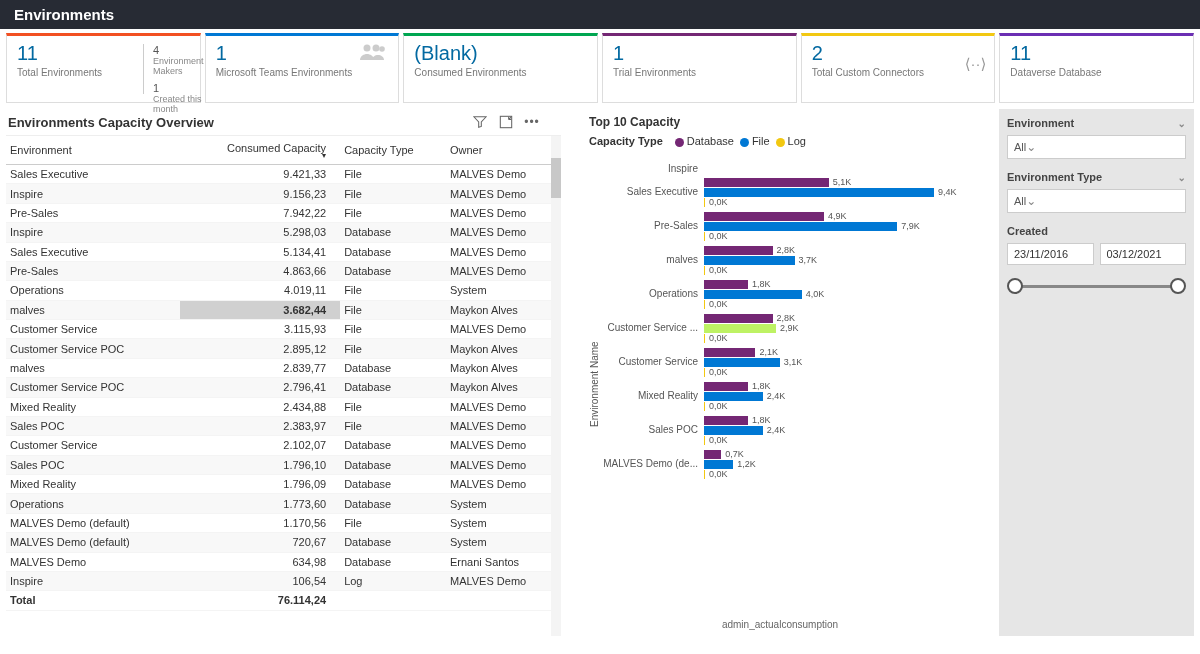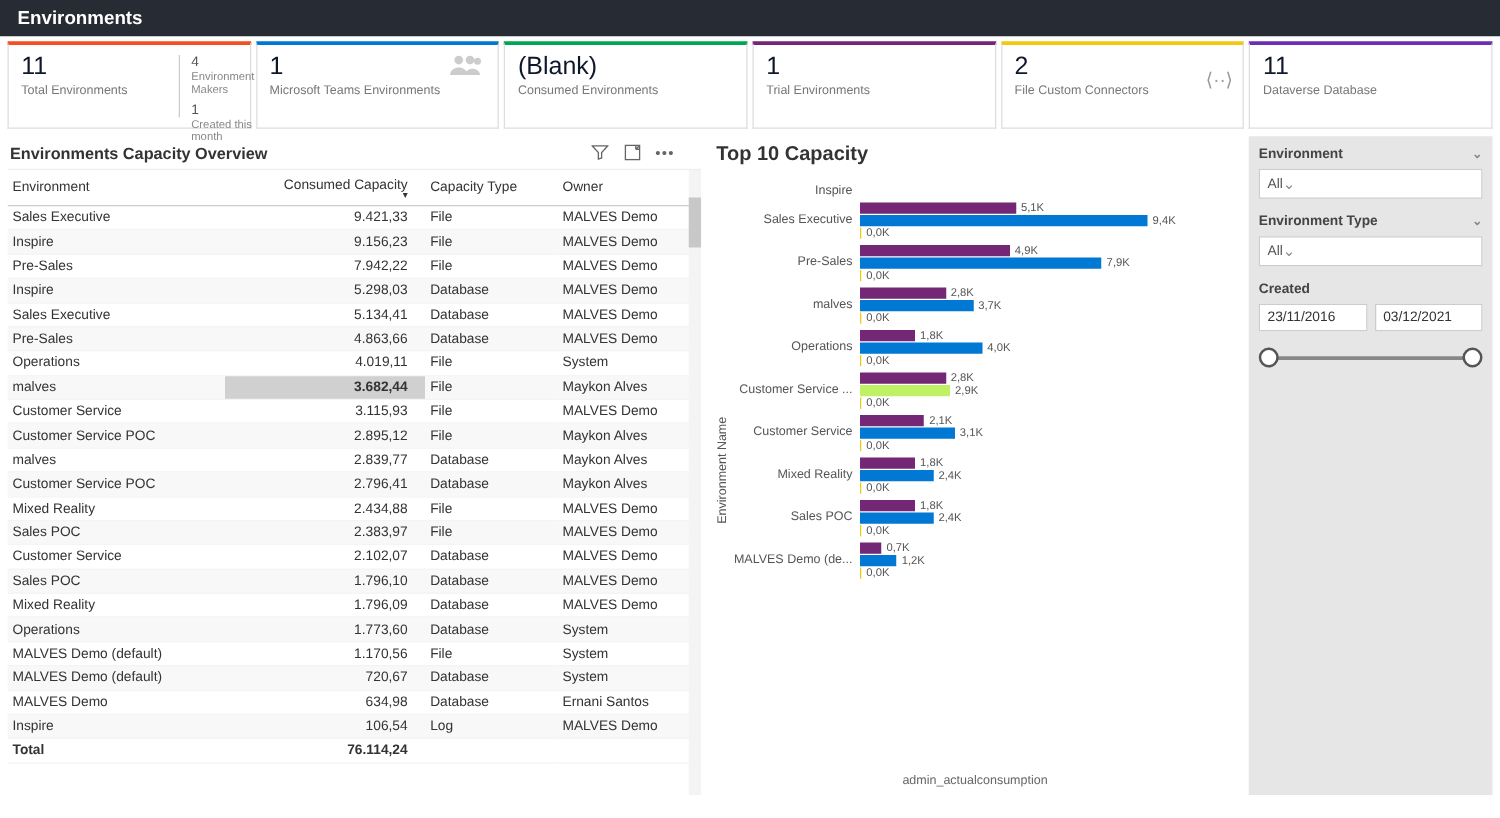--- a/index.html
+++ b/index.html
@@ -1,48 +1,48 @@
 <!DOCTYPE html>
 <html><head>
 <meta charset="utf-8">
 <style>
 * { box-sizing: border-box; margin: 0; padding: 0; }
 html, body { width: 1200px; height: 654px; font-family: "Segoe UI", Arial, sans-serif; font-size: 12px; color: #333; background: #fff; overflow: hidden; }
 .header-bar { background: #272b34; color: #fff; padding: 6px 14px; font-size: 15px; font-weight: 600; }
 .cards { display: flex; gap: 4px; padding: 4px 6px 2px 6px; }
 .card { flex: 1; border: 1px solid #ddd; border-top-width: 3px; padding: 6px 10px 8px 10px; position: relative; min-height: 70px; }
-.card .big { font-size: 20px; color: #0f172a; font-weight: 400; }
+.card .big { font-size: 20px; color: #0369a1; font-weight: 400; }
 .card .sub { font-size: 10px; color: #777; margin-top: 2px; }
 .card .divider { position: absolute; left: 136px; top: 8px; bottom: 8px; width: 1px; background: #ccc; }
 .card .side { position: absolute; left: 146px; top: 8px; }
 .card .side .pair { margin-bottom: 6px; }
 .card .side .n { font-size: 11px; color: #555; }
 .card .side .s { font-size: 9px; color: #888; }
 .icon-gray { color: #bbb; }
 .expand-icon { position: absolute; right: 8px; top: 19px; color: #999; font-size: 15px; }
-.body { display: flex; gap: 6px; padding: 4px 6px; height: 535px; }
+.body { display: flex; gap: 22px; padding: 4px 6px; height: 535px; }
 .left { flex: 0 0 555px; display: flex; flex-direction: column; }
 .left-head { display: flex; justify-content: space-between; align-items: center; padding: 4px 2px; }
 .left-title { font-weight: 600; font-size: 13px; }
 .toolbar { display: flex; gap: 8px; color: #666; padding-right: 18px; }
 .toolbar span { cursor: pointer; display: inline-flex; align-items: center; justify-content: center; width: 18px; height: 18px; }
 .table-wrap { flex: 1; overflow: hidden; position: relative; border-top: 1px solid #eee; }
 table { width: 100%; border-collapse: collapse; font-size: 11px; }
 th { text-align: left; padding: 6px 4px; font-weight: 400; color: #333; border-bottom: 1px solid #ccc; }
 th .sort-ind { font-size: 8px; color: #333; display: block; line-height: 4px; }
 td { padding: 3.2px 4px; border-bottom: 1px solid #f4f4f4; }
 tr.alt td { background: #f8f8f8; }
 tr.sel td.consumed { background: #d0d0d0; font-weight: bold; }
 .num { text-align: right; padding-right: 14px; }
 .total-row td { font-weight: 700; border-top: 1px solid #aaa; }
 .scroll-stub { position: absolute; right: 0; top: 0; bottom: 0; width: 10px; background: #f4f4f4; }
 .scroll-thumb { position: absolute; right: 0; top: 22px; width: 10px; height: 40px; background: #c8c8c8; }
 
 .mid { flex: 1; display: flex; flex-direction: column; padding: 2px 4px; }
-.mid-title { font-weight: 600; font-size: 16px; padding: 4px 2px; }
+.mid-title { font-weight: 600; font-size: 12px; padding: 4px 2px; }
 .legend { padding: 2px 2px 6px 2px; font-size: 11px; }
 .legend b { font-weight: 600; margin-right: 6px; }
 .legend .dot { display: inline-block; width: 9px; height: 9px; border-radius: 50%; margin: 0 3px 0 6px; vertical-align: middle; }
 .chart-area { flex: 1; display: flex; }
 .ylabel { writing-mode: vertical-rl; transform: rotate(180deg); font-size: 10px; color: #555; text-align: center; padding: 0 2px; }
 .bars { flex: 1; position: relative; }
 .bar-row { display: flex; align-items: flex-start; margin-bottom: 2px; }
 .bar-label { width: 102px; font-size: 10px; color: #555; text-align: right; padding-right: 6px; padding-top: 10px; white-space: nowrap; overflow: hidden; text-overflow: ellipsis; }
 .bar-set { flex: 1; position: relative; padding-top: 2px; }
 .bar { height: 9px; position: relative; margin-bottom: 1px; }
@@ -103,21 +103,21 @@
     <div class="card" style="border-top-color: rgb(0, 166, 81);">
       <div class="big">(Blank)</div>
                <div class="sub">Consumed Environments</div>
     </div>
     <div class="card" style="border-top-color: rgb(116, 39, 116);">
       <div class="big">1</div>
                <div class="sub">Trial Environments</div>
     </div>
     <div class="card" style="border-top-color: rgb(242, 200, 17);">
       <div class="big">2</div>
-               <div class="sub">File Custom Connectors</div>
+               <div class="sub">Total Custom Connectors</div>
       <span class="expand-icon">⟨··⟩</span>
     </div>
     <div class="card" style="border-top-color: rgb(107, 47, 179);">
       <div class="big">11</div>
                <div class="sub">Dataverse Database</div>
     </div>
   </div>
 
 <div class="body">
   <div class="left">
@@ -292,20 +292,21 @@
           </tfoot>
       </table>
       <div class="scroll-stub">
         <div class="scroll-thumb"></div>
       </div>
     </div>
   </div>
 
   <div class="mid">
     <div class="mid-title">Top 10 Capacity</div>
+    <div class="legend" id="legend"><b>Capacity Type</b><span class="dot" style="background:#742774"></span><span>Database</span><span class="dot" style="background:#0078d4"></span><span>File</span><span class="dot" style="background:#f2c811"></span><span>Log</span></div>
     <div class="chart-area">
       <div class="ylabel">Environment Name</div>
       <div class="bars" id="bars">
           <div class="bar-row">
             <div class="bar-label">Inspire</div>
           </div>
           <div class="bar-row">
             <div class="bar-label">Sales Executive</div>
             <div class="bar-set">
               <div class="bar" style="width:124.78723404255318px;background:#742774">

